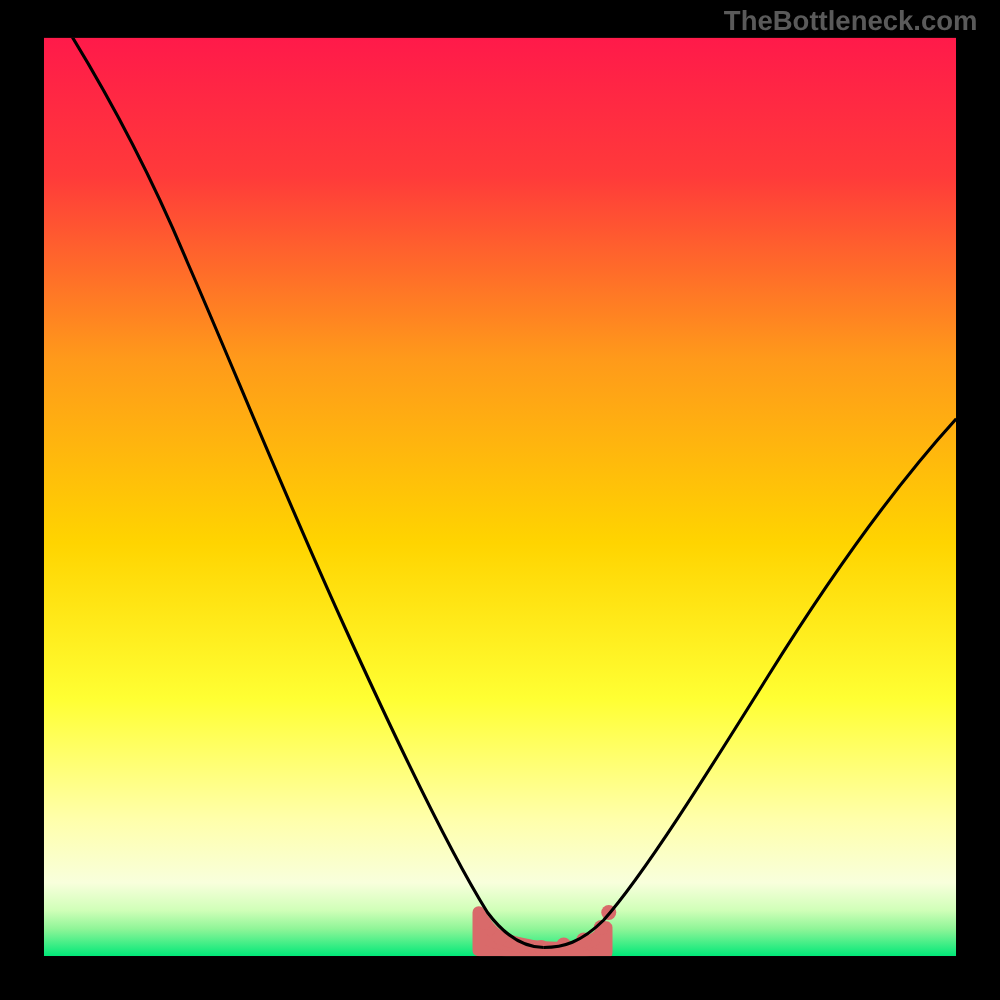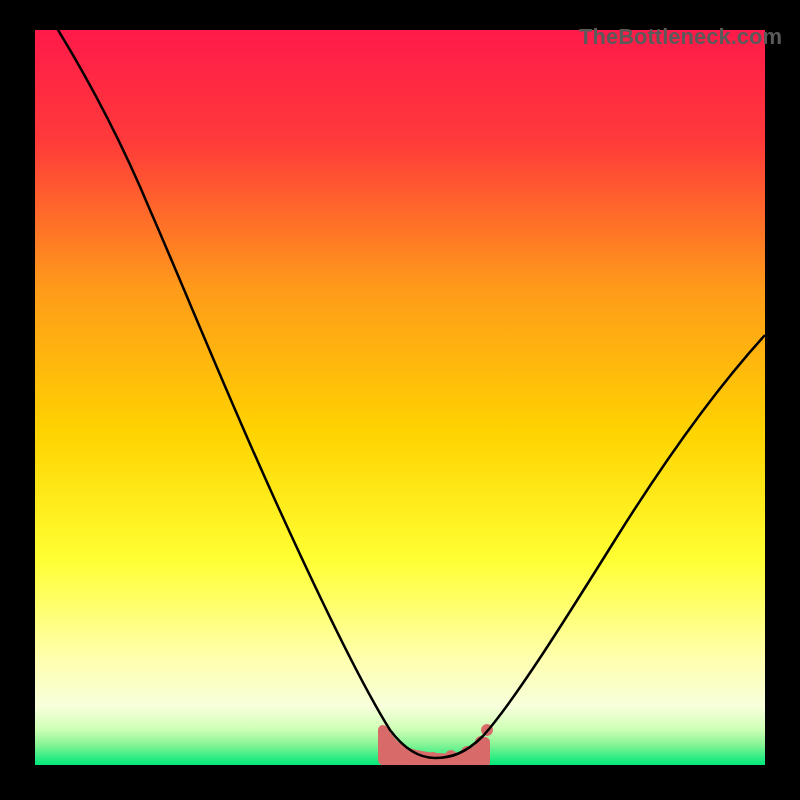--- a/index.html
+++ b/index.html
@@ -11,21 +11,20 @@
     font-family: Arial, sans-serif;
   }
   .watermark {
     position: absolute;
     top: 4px;
     right: 18px;
     color: #5a5a5a;
     font-size: 22px;
     font-weight: bold;
     z-index: 10;
-    margin-top: 20px;
   }
   .plot-area {
     position: absolute;
     left: 35px;
     top: 30px;
     width: 730px;
     height: 735px;
     overflow: hidden;
   }
   .gradient-bg {

